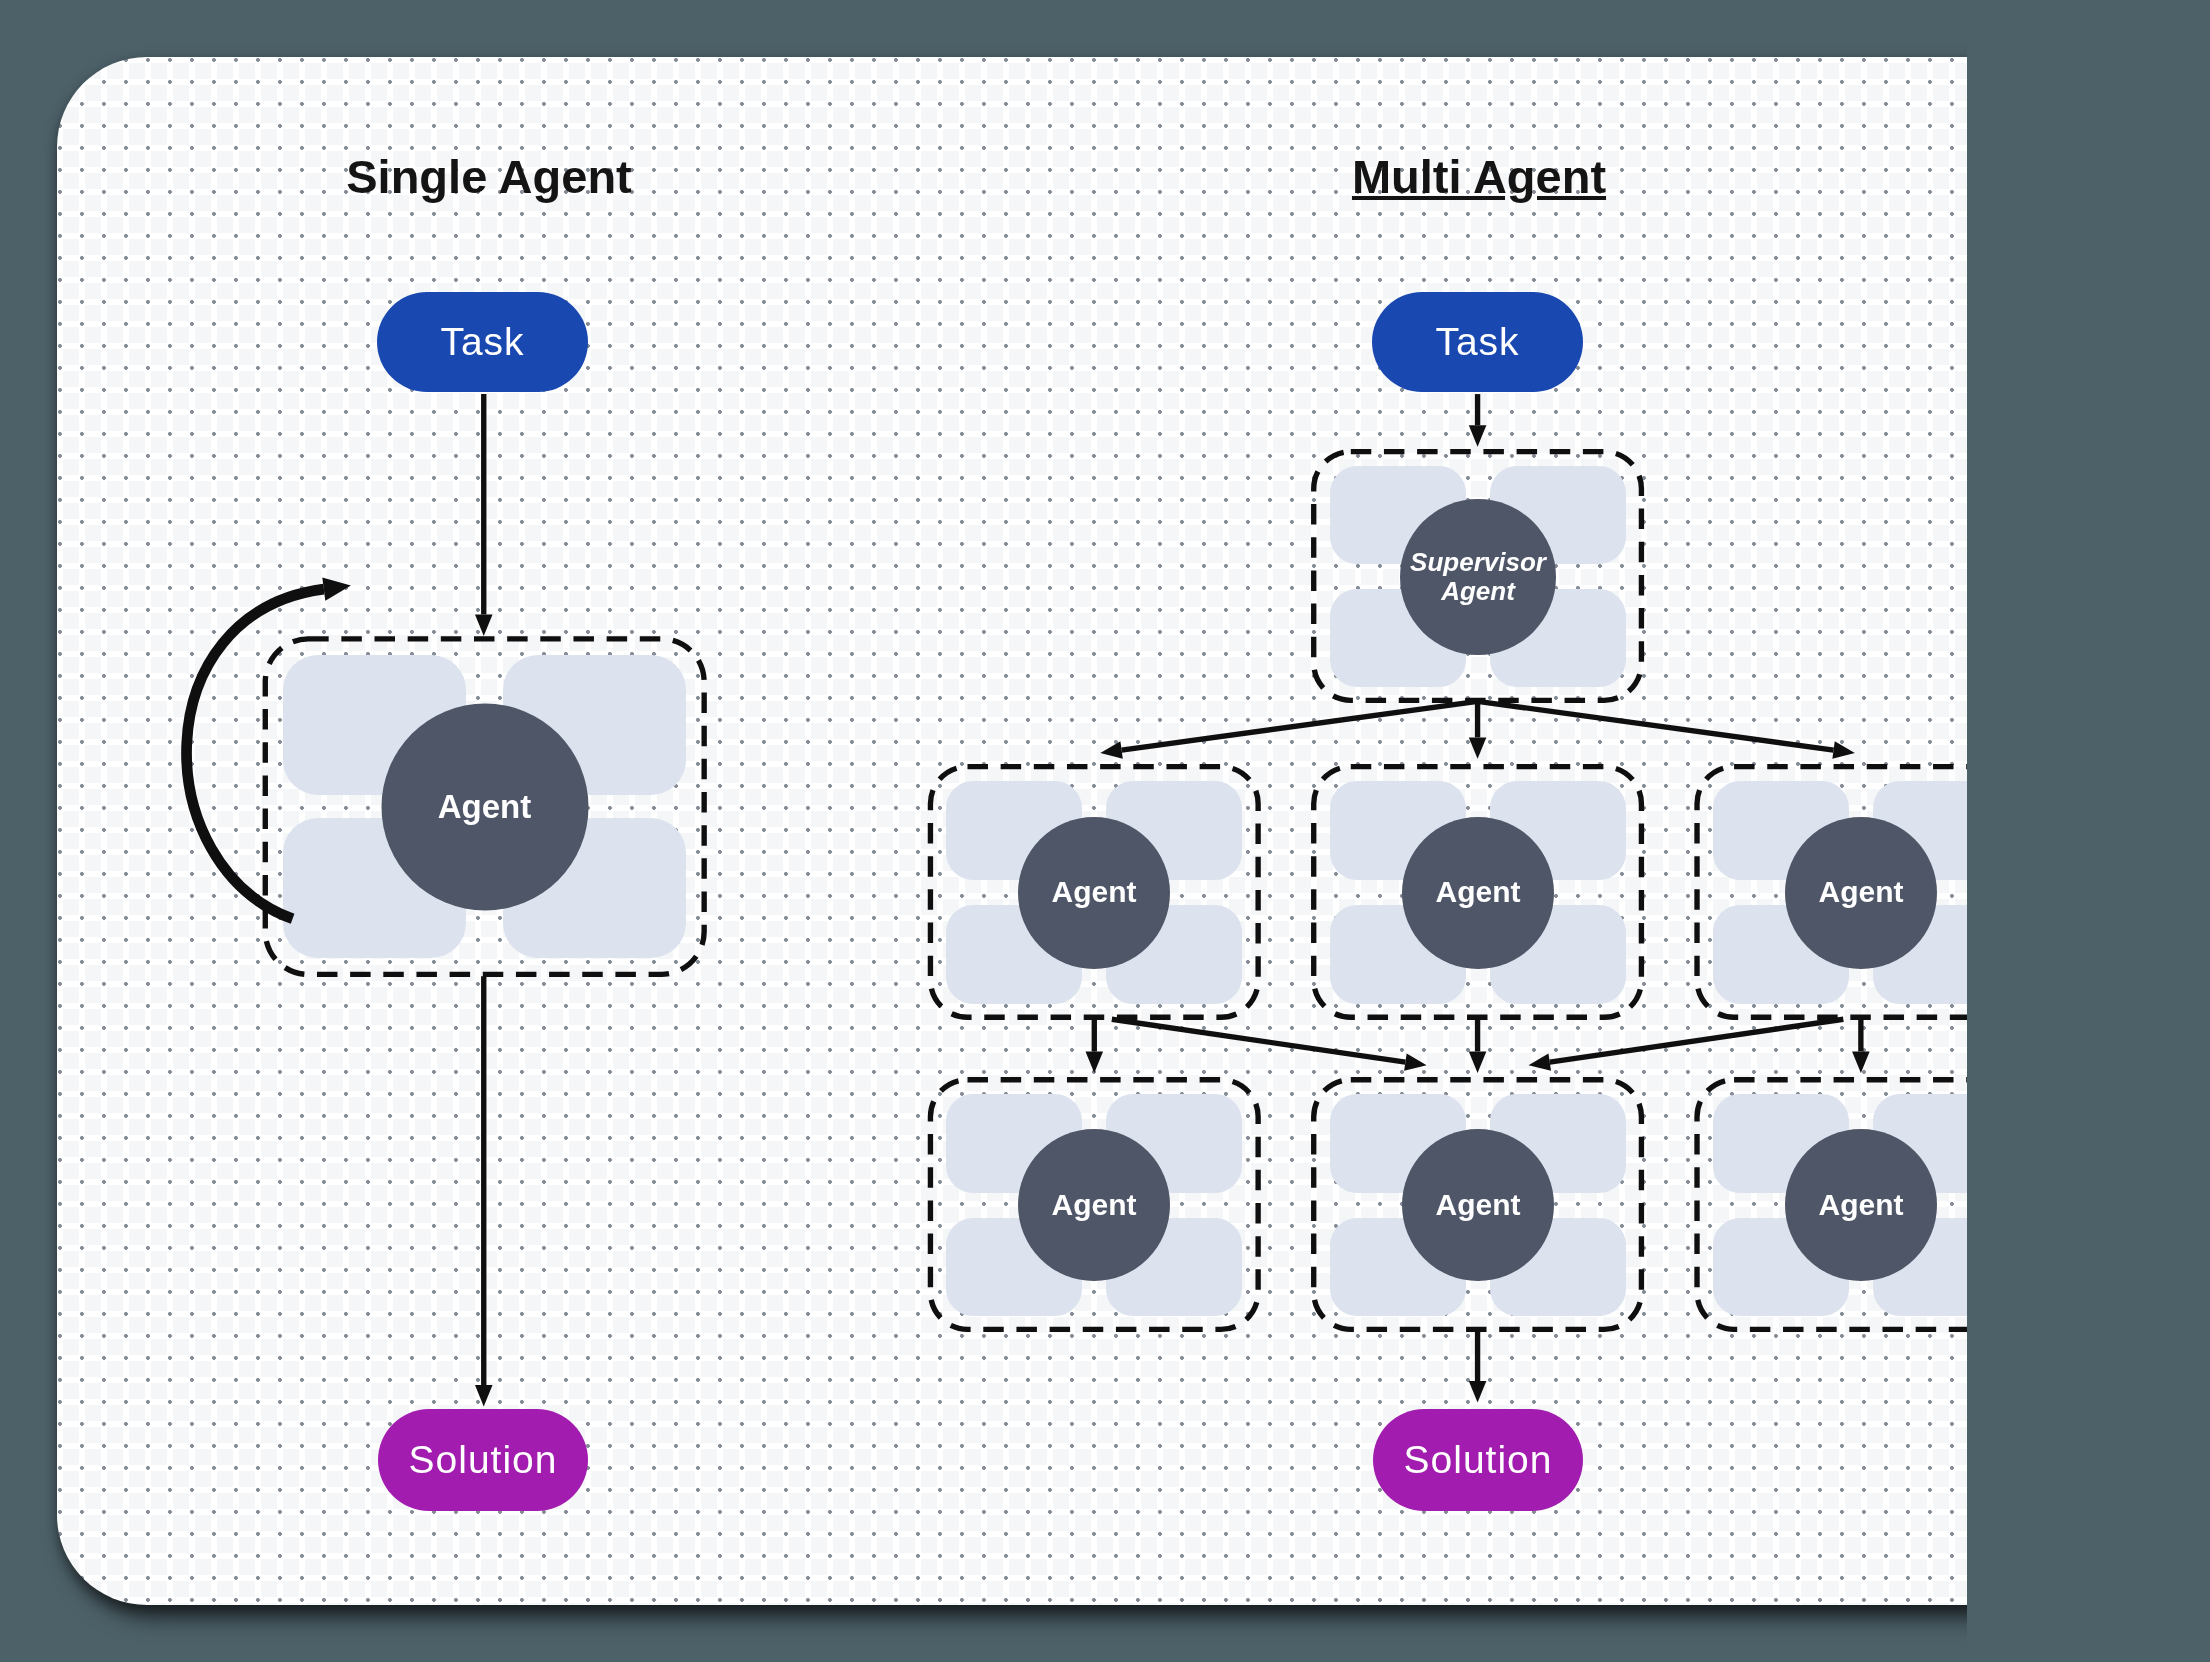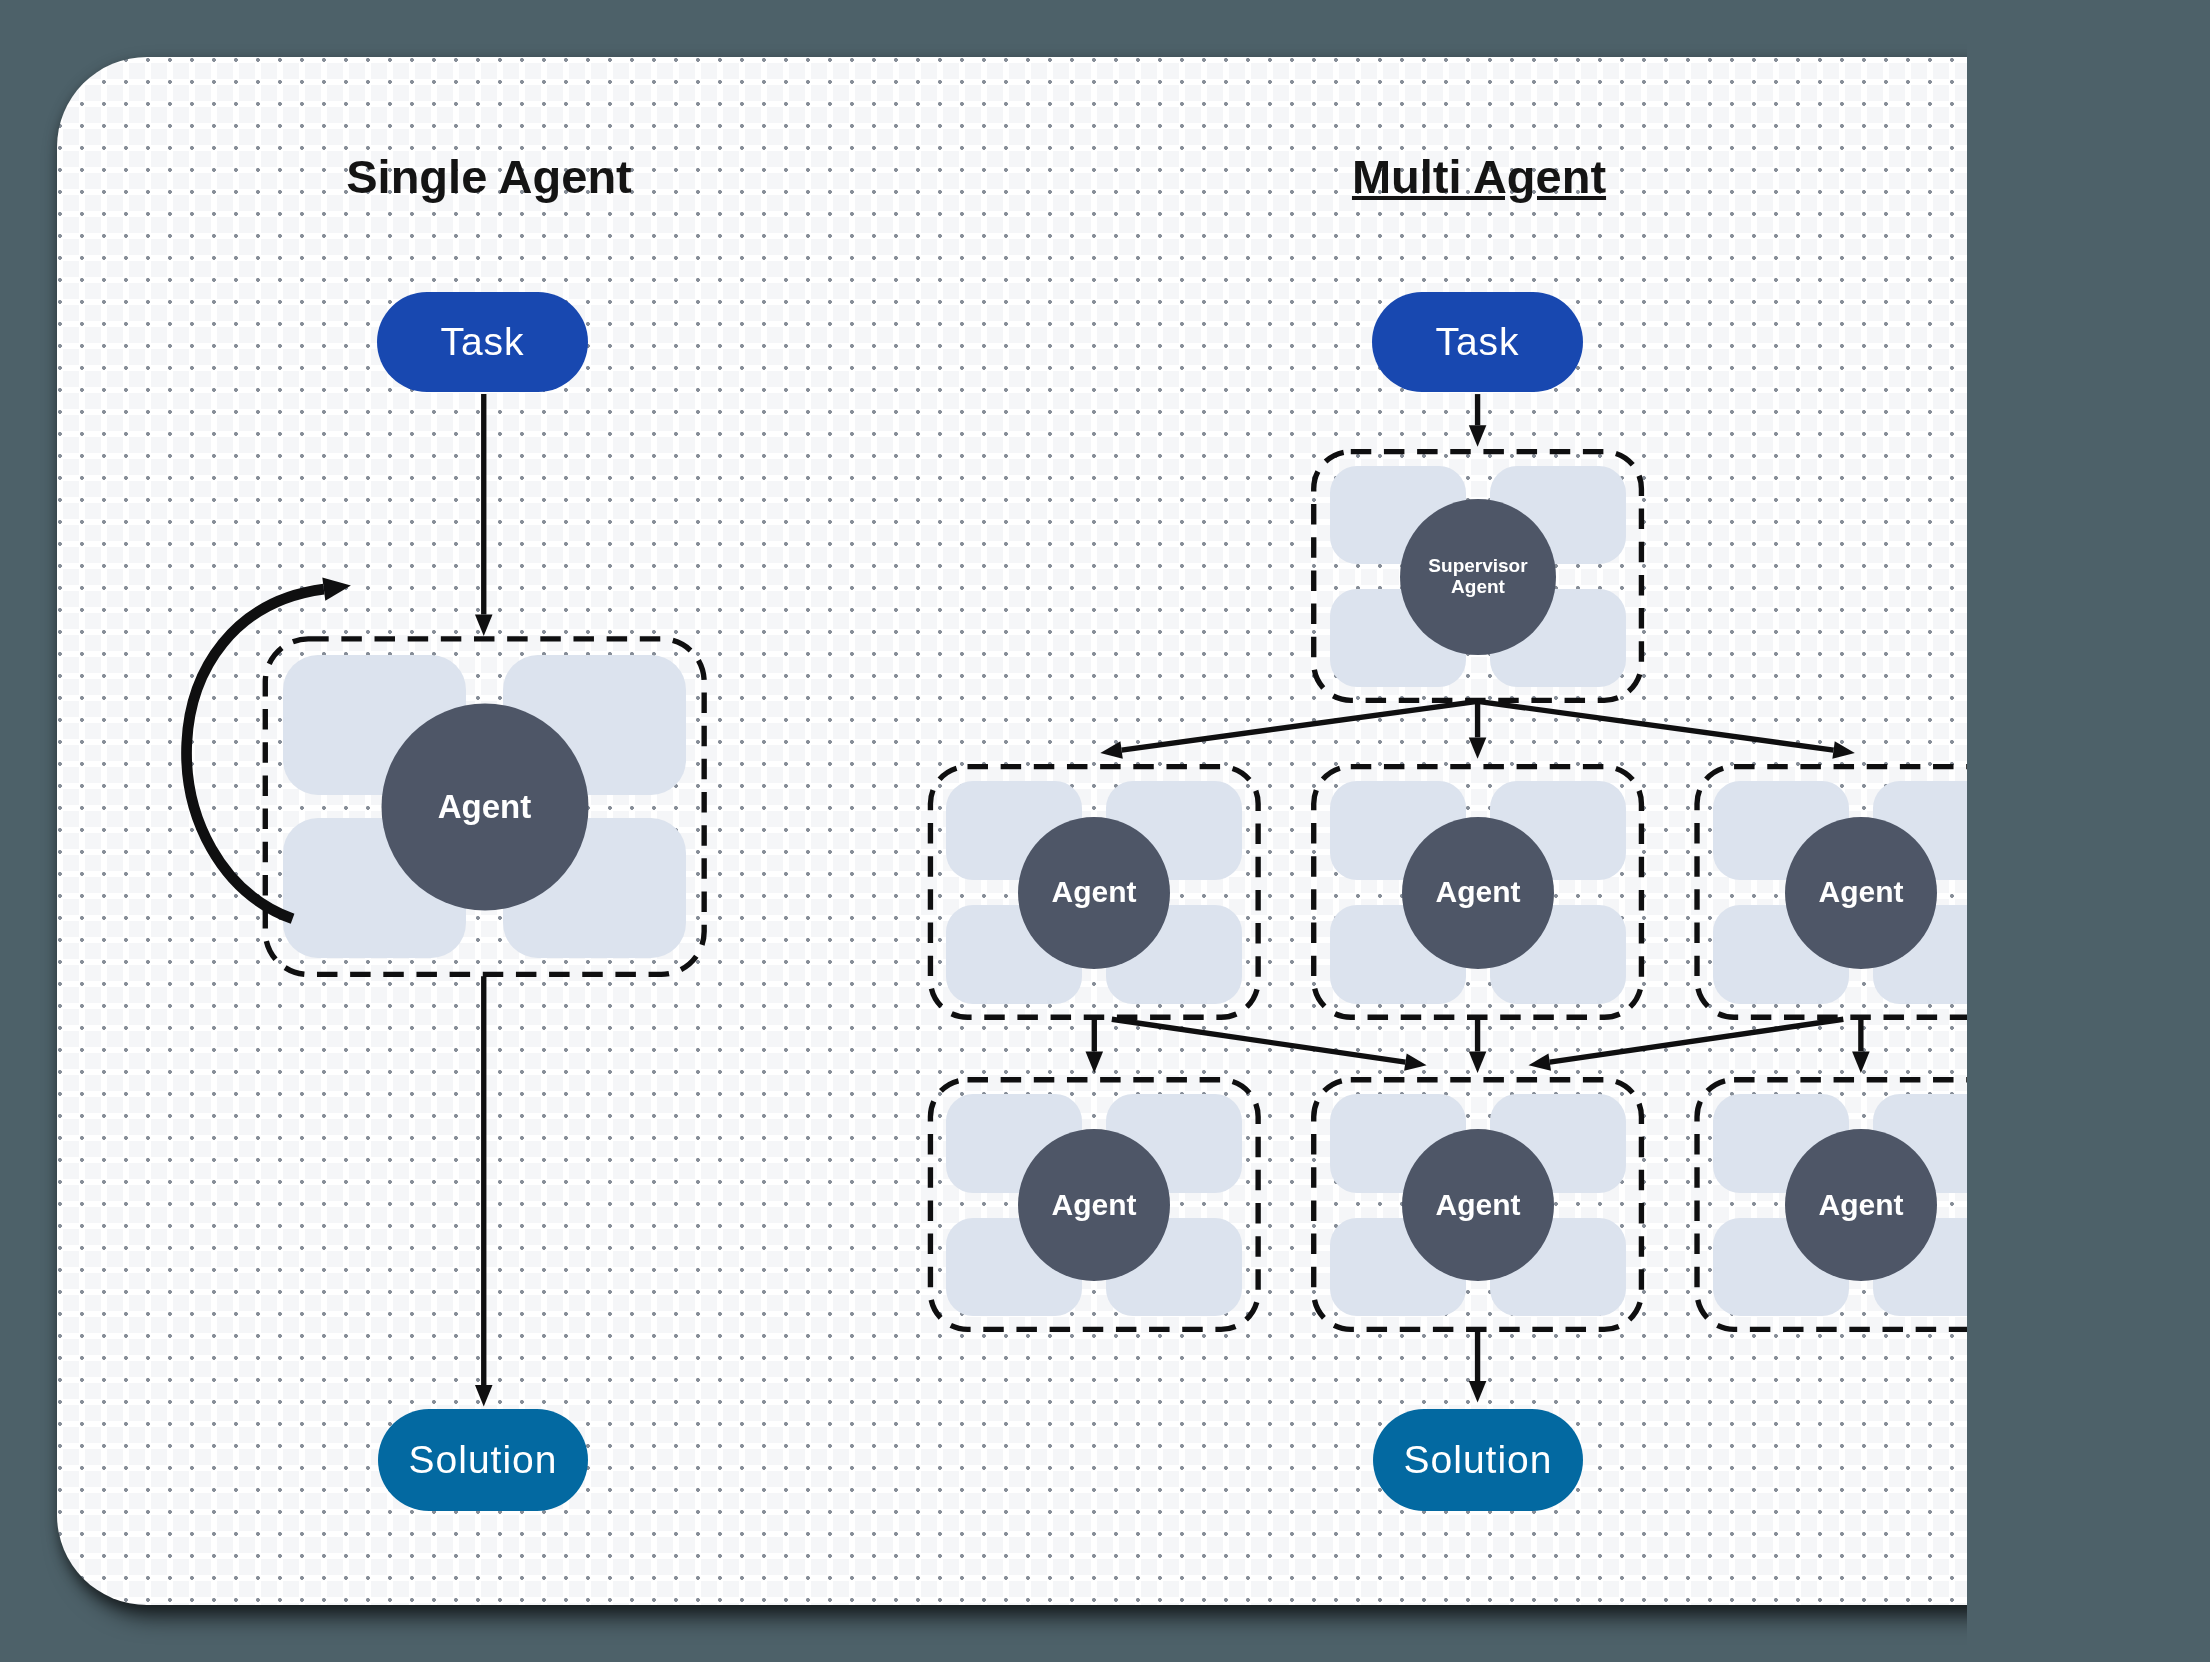--- a/index.html
+++ b/index.html
@@ -22,39 +22,39 @@
   .title{
     position:absolute;transform:translateX(-50%);
     font-size:47px;font-weight:700;color:#141414;line-height:1;white-space:nowrap;
   }
   .pill{
     position:absolute;display:flex;align-items:center;justify-content:center;
     border-radius:55px;color:#ffffff;font-size:39px;font-weight:400;
     letter-spacing:1px;white-space:nowrap;text-align:center;
   }
   .pill.task{background:#1848b0;}
-  .pill.solution{background:#0369a1;}
+  .pill.solution{background:#a21caf;}
   .abox{position:absolute;}
   .chipgrid{
     position:absolute;inset:0;display:grid;
     grid-template-columns:1fr 1fr;grid-template-rows:1fr 1fr;
   }
   .chipgrid.big{padding:15.6px 17.6px;column-gap:37px;row-gap:22.4px;}
   .chipgrid.small{padding:13.7px 15.6px;column-gap:23.4px;row-gap:25px;}
   .chip{background:#dce3ee;}
   .chipgrid.big .chip{border-radius:35px;}
   .chipgrid.small .chip{border-radius:27px;}
   .acircle{
     position:absolute;left:50%;top:50%;transform:translate(-50%,-50%);
     border-radius:50%;background:#4e5667;color:#ffffff;
     display:flex;flex-direction:column;align-items:center;justify-content:center;
     text-align:center;font-weight:700;line-height:1.08;
   }
   .acircle.big{width:207px;height:207px;font-size:33px;}
-  .acircle.med{width:156px;height:156px;font-size:19px;}
+  .acircle.med{width:156px;height:156px;font-size:26px;font-style:italic;}
   .acircle.small{width:152px;height:152px;font-size:30px;}
   svg.connectors{position:absolute;left:0;top:0;pointer-events:none;}
   svg .wire{stroke:#0f0f10;stroke-width:5.5;fill:none;}
   svg .loop{stroke:#0f0f10;stroke-width:11;fill:none;}
   svg .dashbox{stroke:#0f0f10;stroke-width:5.5;fill:none;stroke-dasharray:21 13;}
 </style>
 </head>
 <body>
 
 <div class="stage">

